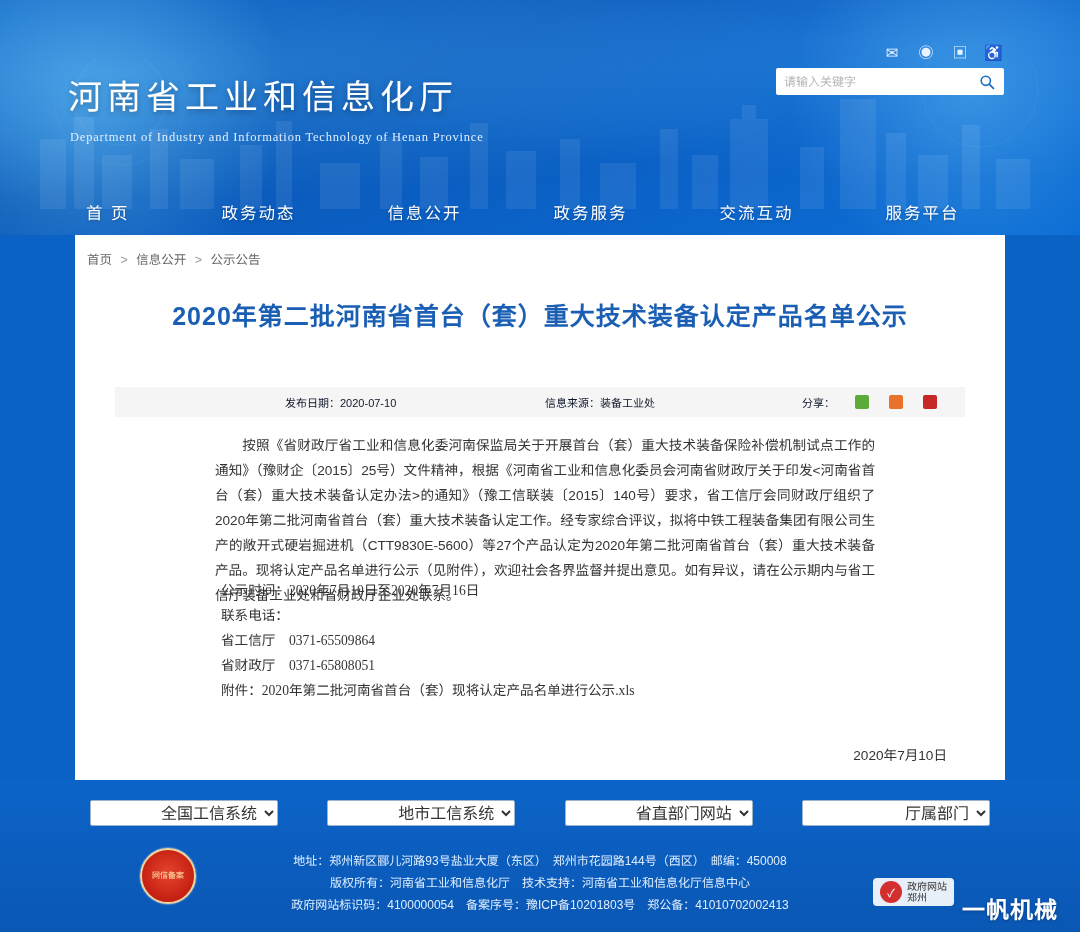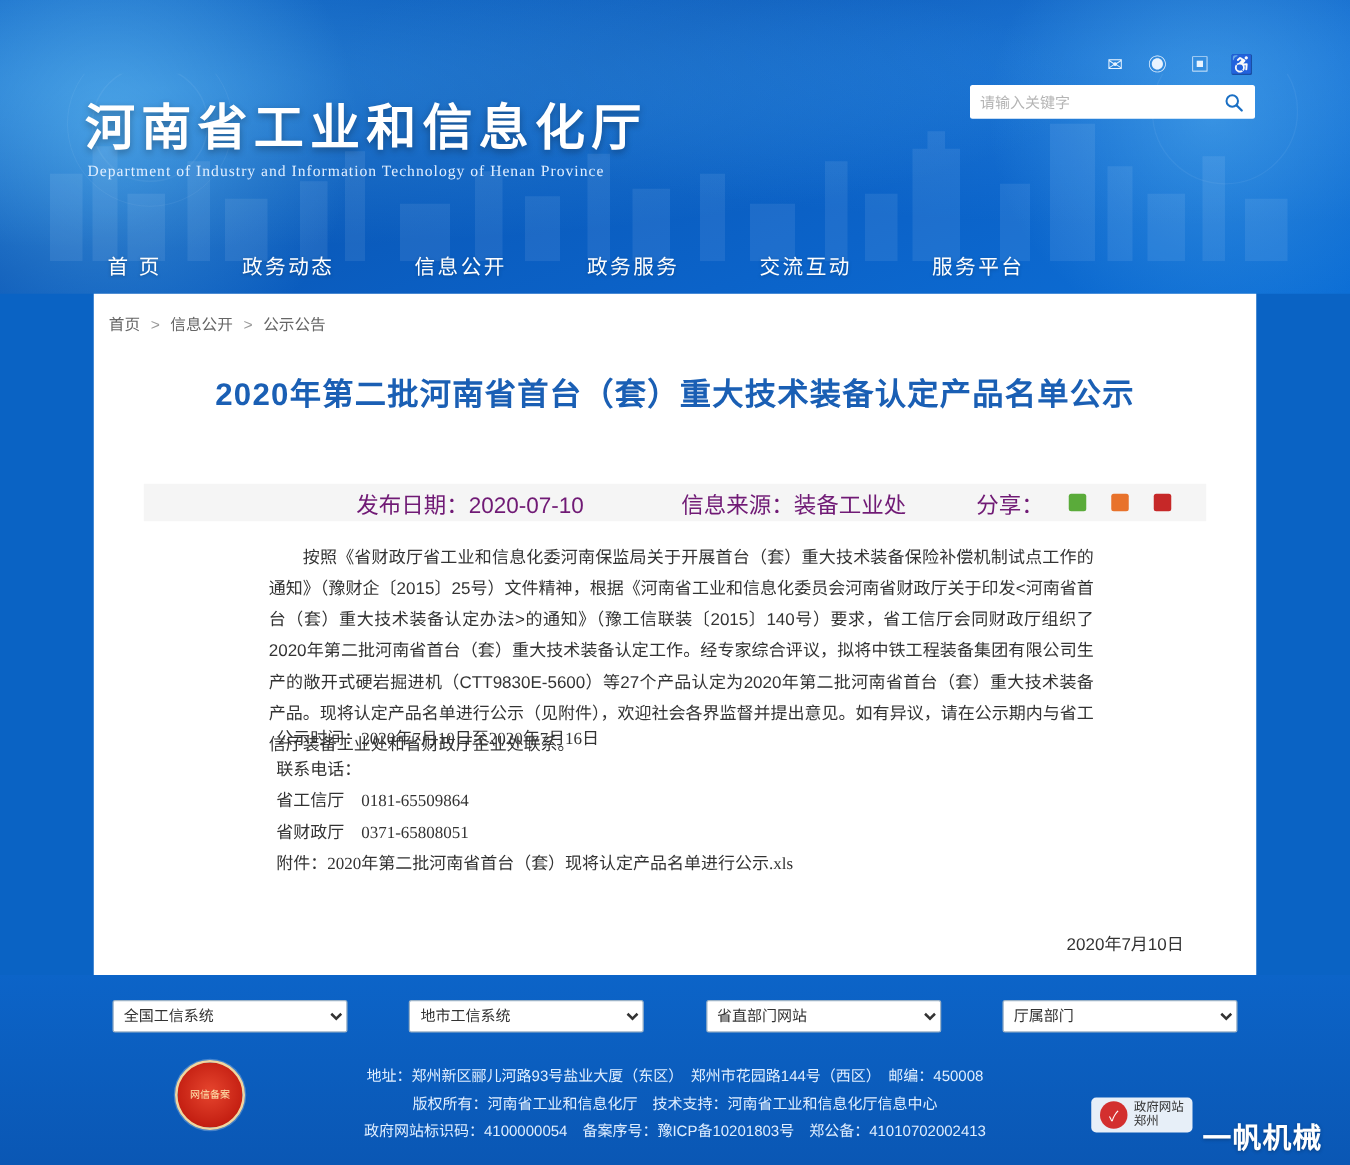--- a/index.html
+++ b/index.html
@@ -34,21 +34,21 @@
     background: radial-gradient(circle at 40% 45%, rgba(120,210,255,.45), rgba(120,210,255,0) 62%);
   }
   .hdr-glow2 {
     position:absolute; right:-60px; top:-40px; width: 380px; height: 330px;
     background: radial-gradient(circle at 55% 40%, rgba(120,210,255,.35), rgba(120,210,255,0) 62%);
   }
 
   .site-title {
     position: absolute; left: 68px; top: 70px;
     color: #ffffff;
-    font-size: 40px; font-weight: bold;
+    font-size: 34px; font-weight: normal;
     letter-spacing: 5px;
     text-shadow: 0 2px 6px rgba(0,0,0,.30);
     font-family: "Liberation Serif", serif;
     text-align: right;
   }
   .site-subtitle {
     position: absolute; left: 70px; top: 130px;
     color: #dfeeff;
     font-size: 12.5px;
     letter-spacing: .8px;
@@ -86,21 +86,21 @@
     cursor: pointer; display:flex; align-items:center; justify-content:center;
   }
   .search-btn svg { display:block; }
 
   
   .nav {
     position: absolute; left: 0; bottom: 0;
     width: 1076px; height: 46px;
     display: flex; align-items: center;
     padding-left: 86px;
-    gap: 64px;
+    gap: 92px;
   }
   .nav-item {
     color: #ffffff; font-size: 16.5px; letter-spacing: 2px;
     cursor: pointer; white-space: nowrap;
     text-shadow: 0 1px 3px rgba(0,0,0,.25);
   }
 
   
   .content {
     position: absolute; left: 75px; top: 235px;
@@ -122,21 +122,21 @@
     color: #1a5fb4;
     font-size: 25px; line-height: 42px; font-weight: bold;
     letter-spacing: 1px;
   }
 
   .meta-bar {
     position: absolute; left: 40px; top: 152px;
     width: 850px; height: 30px;
     background: #f5f5f5;
     display: flex; align-items: center;
-    font-size: 18px; color: #701a75;
+    font-size: 11px; color: #0f172a;
   }
   .meta-date { position: absolute; left: 170px; }
   .meta-source { position: absolute; left: 430px; }
   .meta-share { position: absolute; right: 28px; display: flex; align-items: center; gap: 20px; }
   .share-ico {
     width: 14px; height: 14px; border-radius: 2px;
     display: inline-block; cursor: pointer;
   }
   .share-ico.g { background: #5aab3a; }
   .share-ico.o { background: #e8722b; }
@@ -170,25 +170,26 @@
     position: absolute; left: 0; top: 780px;
     width: 1080px; height: 152px;
     background: linear-gradient(180deg, #0c64c8 0%, #0a57b4 100%);
   }
   .selects {
     position: absolute; top: 20px; left: 90px;
     width: 900px; display: flex; justify-content: space-between;
   }
   .sel {
     width: 188px; height: 26px;
-    font-size: 12px; color: #333;
+    font-size: 16px; color: #333;
     border: 1px solid #9cb3c8; border-radius: 2px;
     background: #ffffff;
     padding: 0 4px;
     font-family: "Liberation Sans", sans-serif;
+    text-align: right;
   }
 
   .seal {
     position: absolute; left: 140px; top: 68px;
     width: 56px; height: 56px; border-radius: 50%;
     background: radial-gradient(circle at 50% 45%, #e6452e 0%, #c41f12 70%, #a5160b 100%);
     border: 2px solid #f0d6a0;
     box-shadow: 0 0 0 1px rgba(255,255,255,.25);
     display:flex; align-items:center; justify-content:center;
     color:#ffe9b0; font-size: 8px; text-align:center; line-height: 10px;
@@ -320,21 +321,21 @@
       </span>
     </div>
 
     <div class="body-text">
       <p class="indent">按照《省财政厅省工业和信息化委河南保监局关于开展首台（套）重大技术装备保险补偿机制试点工作的通知》（豫财企〔2015〕25号）文件精神，根据《河南省工业和信息化委员会河南省财政厅关于印发&lt;河南省首台（套）重大技术装备认定办法&gt;的通知》（豫工信联装〔2015〕140号）要求，省工信厅会同财政厅组织了2020年第二批河南省首台（套）重大技术装备认定工作。经专家综合评议，拟将中铁工程装备集团有限公司生产的敞开式硬岩掘进机（CTT9830E-5600）等27个产品认定为2020年第二批河南省首台（套）重大技术装备产品。现将认定产品名单进行公示（见附件），欢迎社会各界监督并提出意见。如有异议，请在公示期内与省工信厅装备工业处和省财政厅企业处联系。</p>
     </div>
 
     <div class="info-lines">
       <p class="ind">公示时间：2020年7月10日至2020年7月16日</p>
       <p class="ind">联系电话：</p>
-      <p class="ind">省工信厅　0181-65509864</p>
+      <p class="ind">省工信厅　0371-65509864</p>
       <p class="ind">省财政厅　0371-65808051</p>
       <p class="ind attach">附件：2020年第二批河南省首台（套）现将认定产品名单进行公示.xls</p>
     </div>
 
     <div class="sign-date">2020年7月10日</div>
   </div>
 
   <div class="footer">
 
     <div class="selects">

